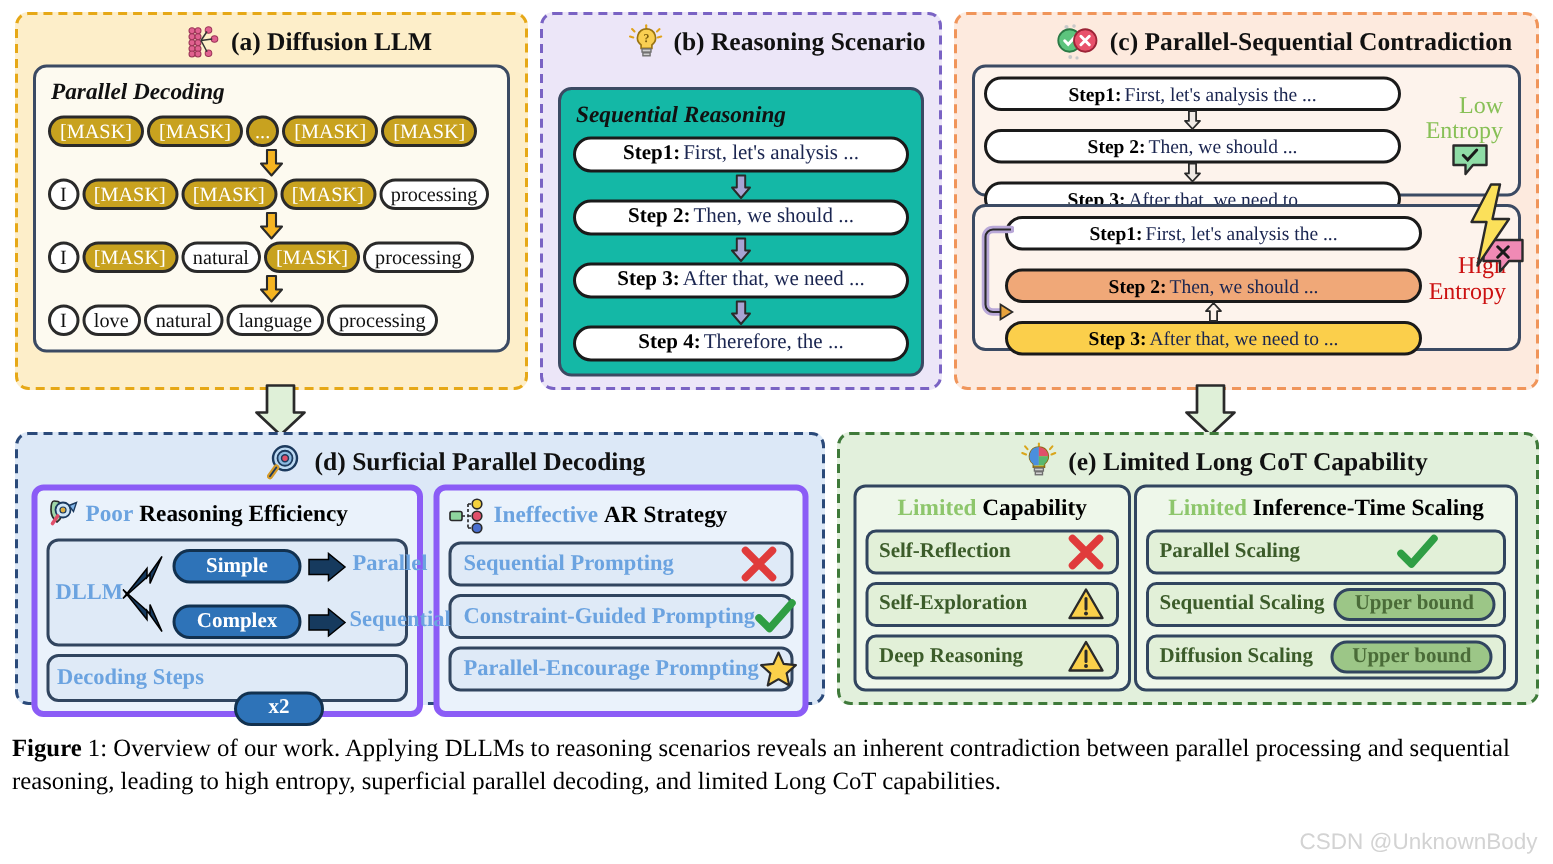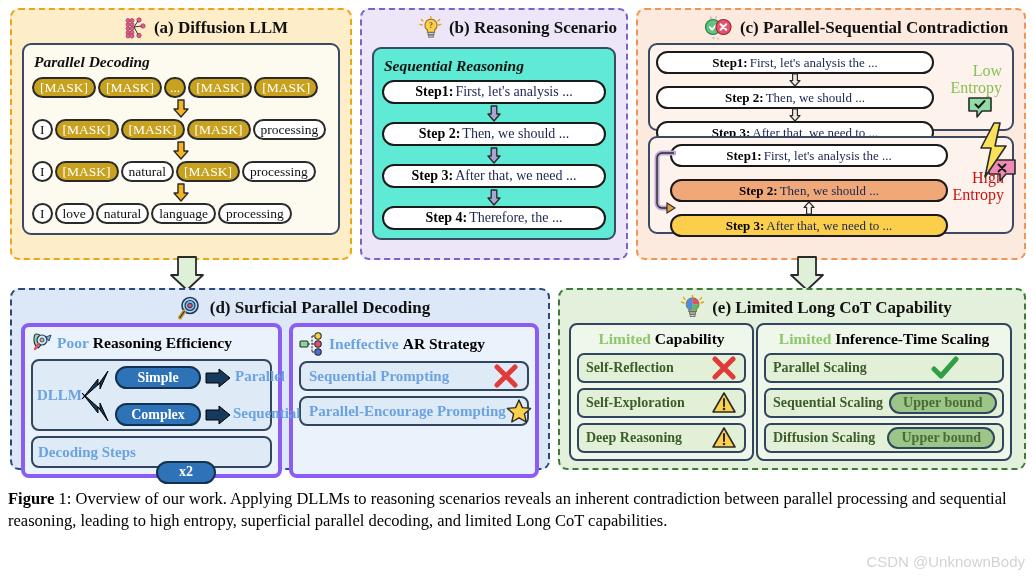--- a/index.html
+++ b/index.html
@@ -45,21 +45,21 @@
     white-space:nowrap;
   }
   .tok.mask { background:#c8a21f; color:#ffffff; border-color:#2a2a2a; }
   .tok.dots { padding:0 4px; }
   .arrow-y { display:flex; justify-content:center; height:19px; align-items:center; }
   .arrow-y svg { display:block; }
 
   
   #panel-b { left:360px; top:8px; width:268px; height:252px;
              background:#ece6f8; border-color:#7a63c4; }
-  #panel-b .panel-inner { background:#5eead4; border-color:#3b4a63; margin:4px 10px 10px 10px; }
+  #panel-b .panel-inner { background:#14b8a6; border-color:#3b4a63; margin:15px 10px 10px 10px; }
   .steppill {
     display:flex; align-items:center; justify-content:center;
     border:2px solid #1a1a1a; border-radius:13px; background:#fff;
     height:24px; font-size:14px; color:#1a2550; white-space:nowrap;
     padding:0 8px;
   }
   .steppill b { color:#000; margin-right:2px; }
   .arrow-dn { display:flex; justify-content:center; height:18px; align-items:center; }
 
   
@@ -467,20 +467,28 @@
         <div id="d-ar-items">
             <div class="arcard">
               <span class="lbl">Sequential Prompting</span>
               <span style="display: flex; align-items: center;">
                 <svg width="26" height="24" viewBox="0 0 26 24">
                   <path d="M4 3 L22 21 M22 3 L4 21" stroke="#e03b3b" stroke-width="5" stroke-linecap="round"></path>
                 </svg>
               </span>
             </div>
             <div class="arcard">
+              <span class="lbl">Constraint-Guided Prompting</span>
+              <span style="display: flex; align-items: center;">
+                <svg width="28" height="24" viewBox="0 0 28 24">
+                  <path d="M3 13 L10 20 L25 3" stroke="#2f9e44" stroke-width="5" fill="none" stroke-linecap="round" stroke-linejoin="round"></path>
+                </svg>
+              </span>
+            </div>
+            <div class="arcard">
               <span class="lbl">Parallel-Encourage Prompting</span>
               <span style="display: flex; align-items: center;">
                 <svg width="26" height="25" viewBox="0 0 26 25">
                   <path d="M13 1 L16.4 8.6 L24.6 9.4 L18.4 14.9 L20.2 23 L13 18.8 L5.8 23 L7.6 14.9 L1.4 9.4 L9.6 8.6 z" fill="#fbd04a" stroke="#2a2a2a" stroke-width="1.4" stroke-linejoin="round"></path>
                 </svg>
               </span>
             </div>
           </div>
       </div>
     </div>

